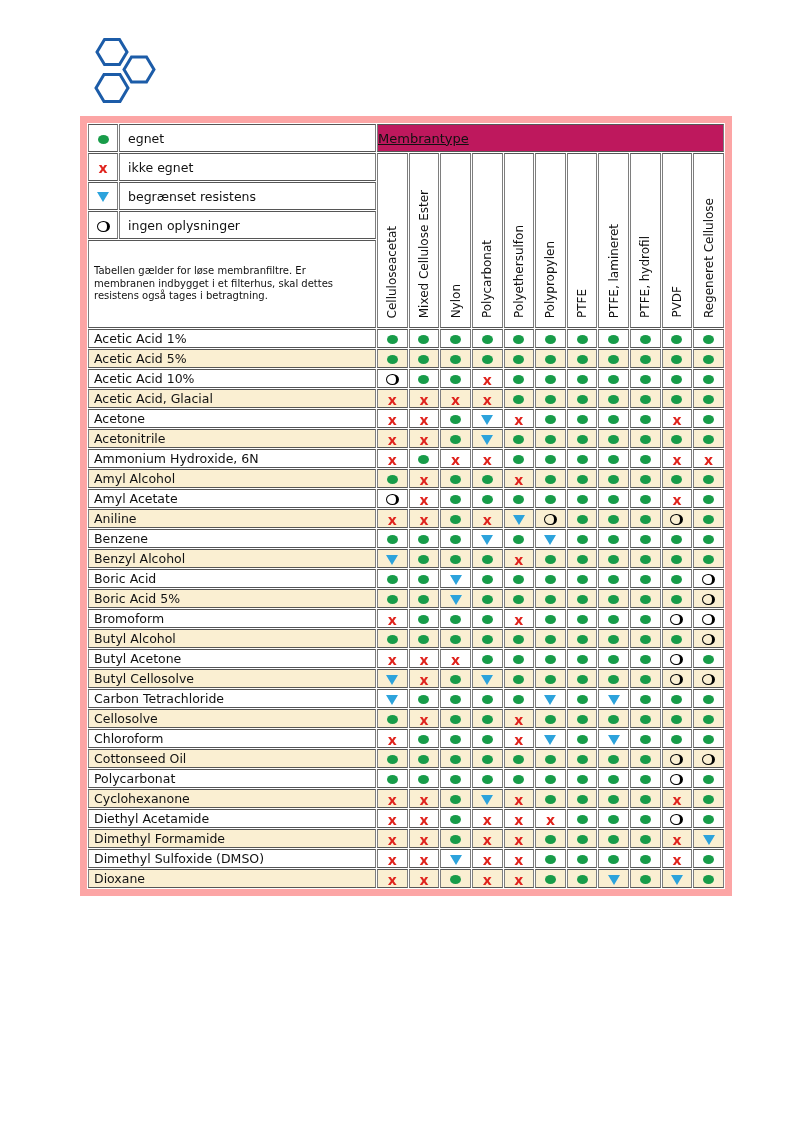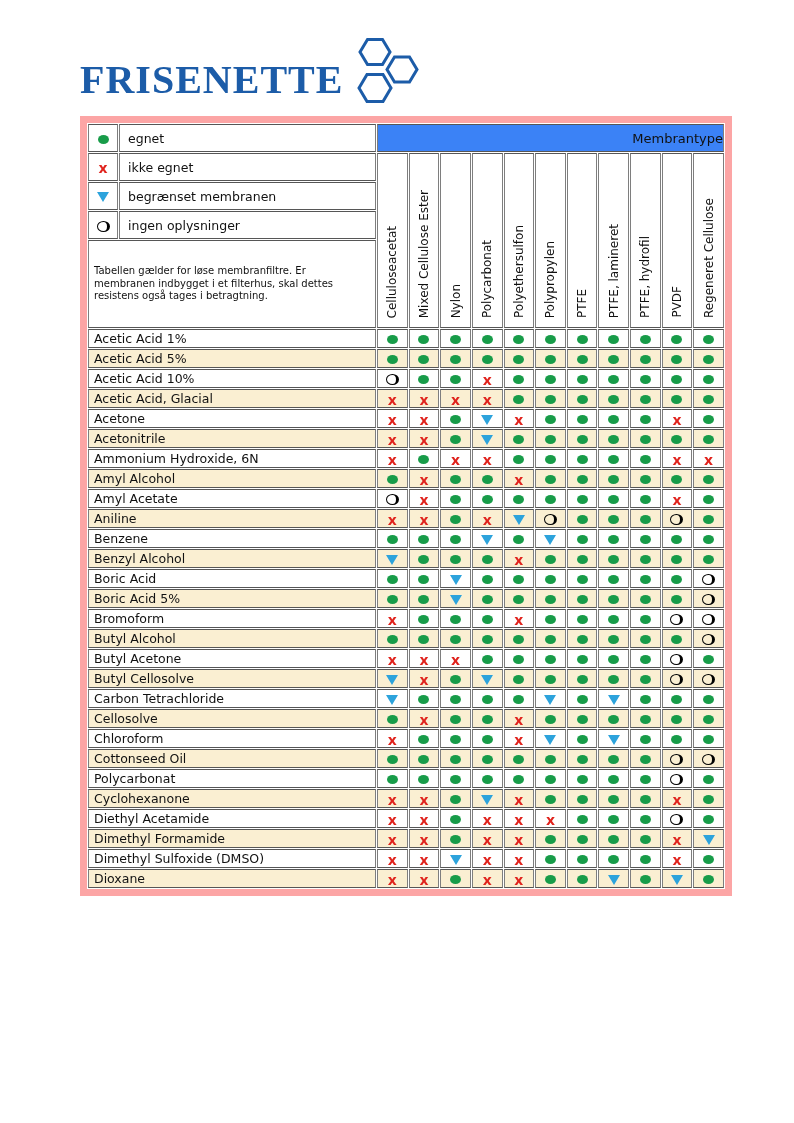--- a/index.html
+++ b/index.html
@@ -30,21 +30,21 @@
   td {
     border:1px solid #7e7e7e;
     border-top-color:#565656; border-bottom-color:#565656;
     vertical-align:middle; overflow:hidden;
   }
   tr.alt td { background:#faefd2; }
 
   
   td.c-sym   { text-align:center; height:28px; }
   td.c-lab   { padding-left:8px; height:28px; }
-  td.c-group { background:#3b82f6; text-align:right; font-size:13px; height:28px; }
+  td.c-group { background:#be185d; text-align:left; font-size:13px; height:28px;text-decoration:underline; }
   td.c-note  { height:88px; vertical-align:middle; padding:2px 5px; line-height:1.28; font-size:10px; }
   td.c-head  { vertical-align:bottom; text-align:center; padding-bottom:6px; background:#fff; }
   .vtext {
     display:inline-block; writing-mode:vertical-rl; transform:rotate(180deg);
     white-space:nowrap; font-size:12px; line-height:1;
   }
 
   
   td.c-chem { padding-left:5px; height:19px; }
   td.c-val  { text-align:center; height:19px; }
@@ -65,21 +65,20 @@
     width:13px; height:11px; border-radius:50%;
     border:1.5px solid #000; border-right-width:3px; background:transparent;
   }
 </style>
 </head>
 <body>
 
 <div class="page">
 
   <div class="logo">
-    <div class="logo-text">FRISENETTE</div>
     <svg class="logo-hex" width="64" height="70" viewBox="0 0 64 70" aria-hidden="true">
       <polygon points="5,14 12.5,1.5 27.5,1.5 35,14 27.5,26.5 12.5,26.5" fill="none" stroke="#1c5ca8" stroke-width="3"></polygon>
       <polygon points="32,31.5 39.5,19 54.5,19 62,31.5 54.5,44 39.5,44" fill="none" stroke="#1c5ca8" stroke-width="3"></polygon>
       <polygon points="4,50 12,36.5 28,36.5 36,50 28,63.5 12,63.5" fill="none" stroke="#1c5ca8" stroke-width="3"></polygon>
     </svg>
   </div>
 
   <div class="tbl-wrap">
     <table class="compat">
       <colgroup>
@@ -113,21 +112,21 @@
             <td class="c-head" rowspan="4"><span class="vtext">Polyethersulfon</span></td>
             <td class="c-head" rowspan="4"><span class="vtext">Polypropylen</span></td>
             <td class="c-head" rowspan="4"><span class="vtext">PTFE</span></td>
             <td class="c-head" rowspan="4"><span class="vtext">PTFE, lamineret</span></td>
             <td class="c-head" rowspan="4"><span class="vtext">PTFE, hydrofil</span></td>
             <td class="c-head" rowspan="4"><span class="vtext">PVDF</span></td>
             <td class="c-head" rowspan="4"><span class="vtext">Regeneret Cellulose</span></td>
           </tr>
         <tr>
           <td class="c-sym"><span class="sym sym-t"></span></td>
-          <td class="c-lab">begrænset membranen</td>
+          <td class="c-lab">begrænset resistens</td>
         </tr>
         <tr>
           <td class="c-sym"><span class="sym sym-o"></span></td>
           <td class="c-lab">ingen oplysninger</td>
         </tr>
         <tr>
           <td class="c-note" colspan="2">Tabellen gælder for løse membranfiltre. Er membranen indbygget i et filterhus, skal dettes resistens også tages i betragtning.</td>
         </tr>
       <tr>
             <td class="c-chem" colspan="2">Acetic Acid 1%</td>

